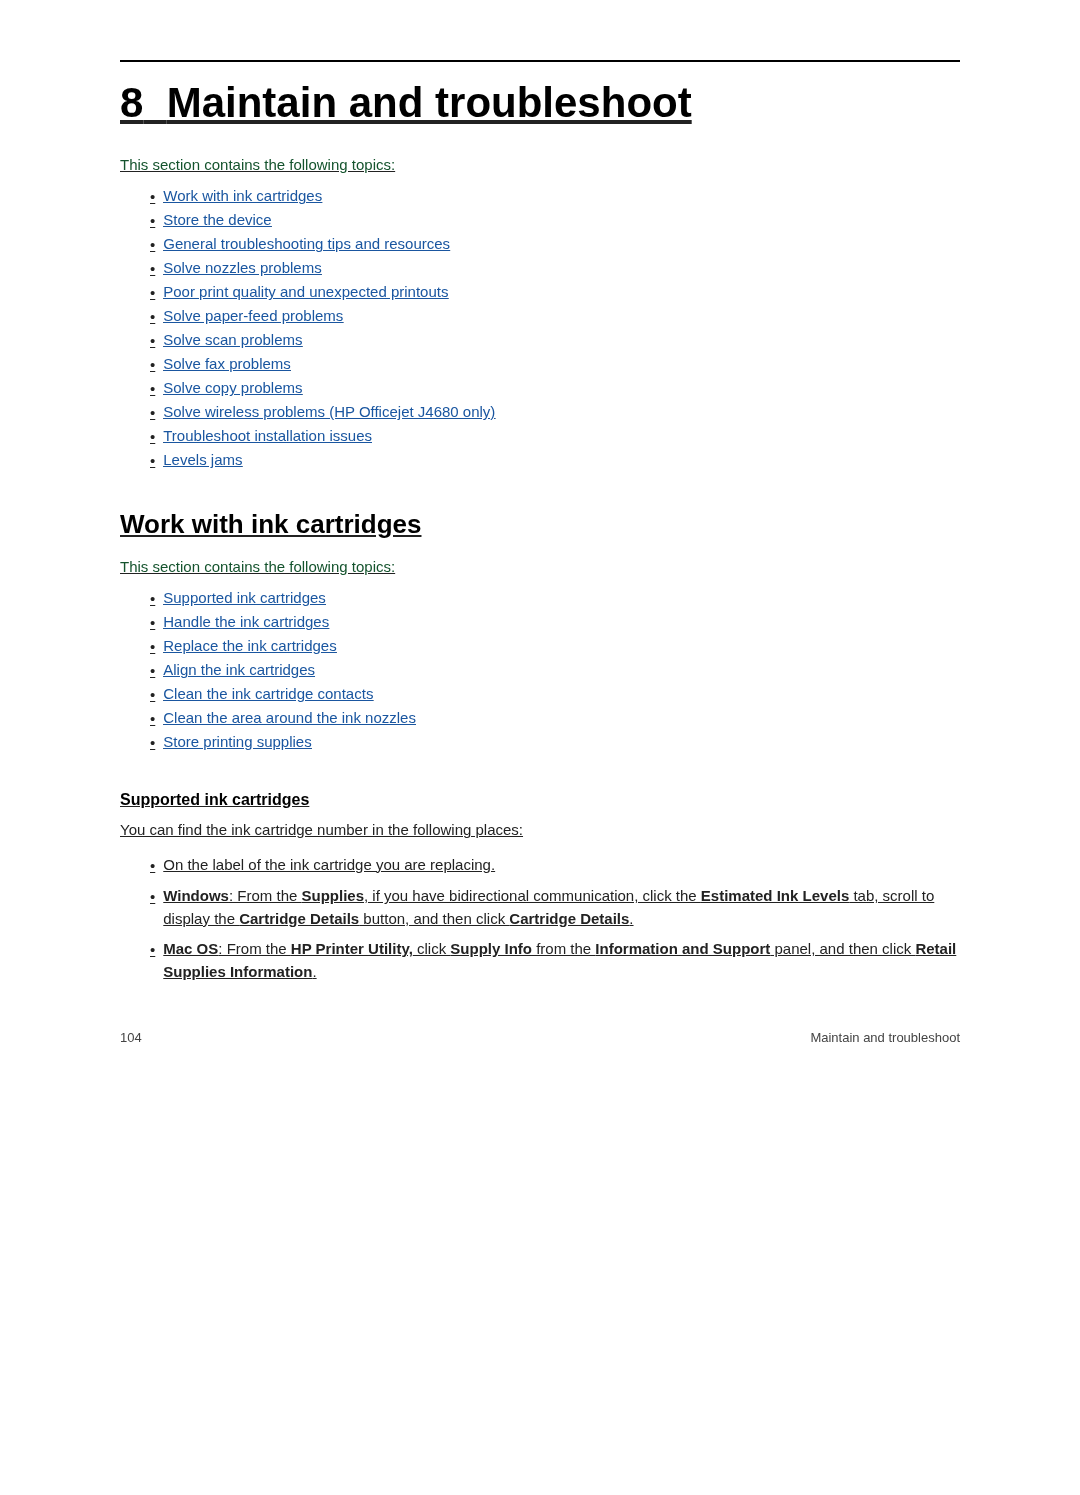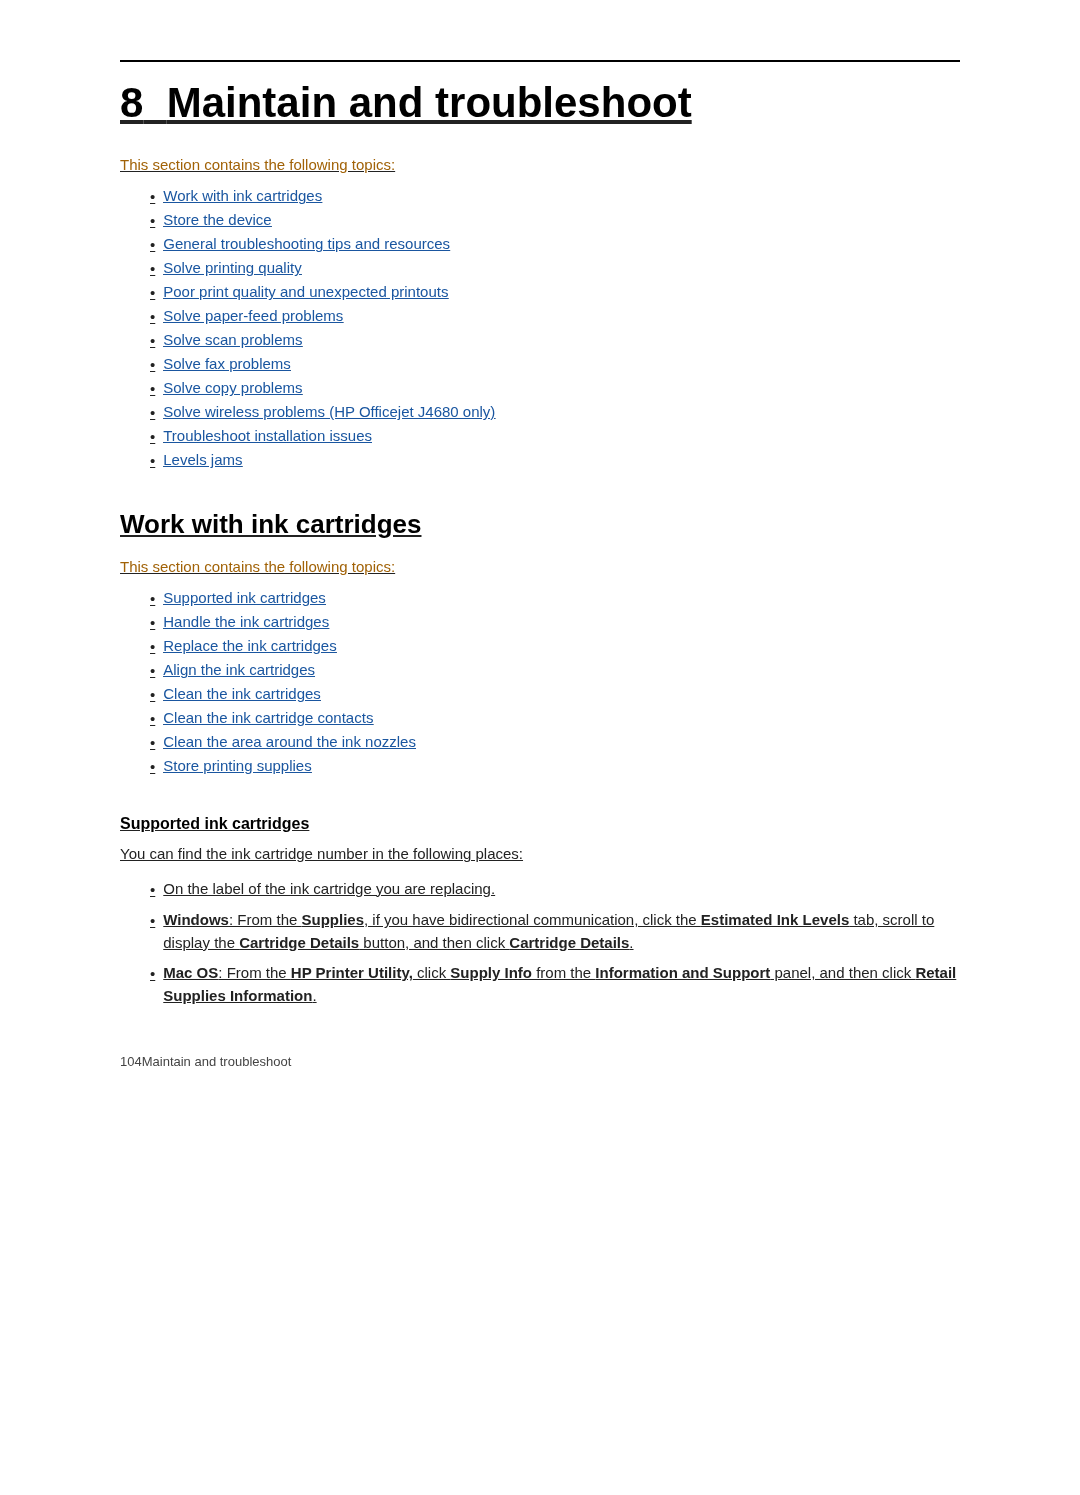--- a/index.html
+++ b/index.html
@@ -32,21 +32,21 @@
     .chapter-title {
       font-size: 42px;
       font-weight: bold;
       color: #000000;
       margin-bottom: 30px;
       line-height: 1.1;
     }
 
     .intro-text {
       font-size: 15px;
-      color: #a16207;
+      color: #14532d;
       margin-bottom: 14px;
       margin-top: 18px;
     }
 
     .toc-list {
       list-style: none;
       margin-left: 30px;
       margin-bottom: 40px;
     }
 
@@ -116,21 +116,21 @@
       flex-shrink: 0;
       margin-top: 1px;
     }
 
     .footer {
       position: absolute;
       bottom: 30px;
       left: 120px;
       right: 120px;
       display: flex;
-      justify-content: flex-start;
+      justify-content: space-between;
       font-size: 13px;
       color: #444444;
     }
   </style>
 </head>
 <body>
 
 <div class="page-container">
 
   <hr class="top-rule">
@@ -145,21 +145,21 @@
     <li>
         <a>Work with ink cartridges</a>
       </li>
     <li>
         <a>Store the device</a>
       </li>
     <li>
         <a>General troubleshooting tips and resources</a>
       </li>
     <li>
-        <a>Solve printing quality</a>
+        <a>Solve nozzles problems</a>
       </li>
     <li>
         <a>Poor print quality and unexpected printouts</a>
       </li>
     <li>
         <a>Solve paper-feed problems</a>
       </li>
     <li>
         <a>Solve scan problems</a>
       </li>
@@ -189,23 +189,20 @@
         <a>Supported ink cartridges</a>
       </li>
     <li>
         <a>Handle the ink cartridges</a>
       </li>
     <li>
         <a>Replace the ink cartridges</a>
       </li>
     <li>
         <a>Align the ink cartridges</a>
-      </li>
-    <li>
-        <a>Clean the ink cartridges</a>
       </li>
     <li>
         <a>Clean the ink cartridge contacts</a>
       </li>
     <li>
         <a>Clean the area around the ink nozzles</a>
       </li>
     <li>
         <a>Store printing supplies</a>
       </li>

